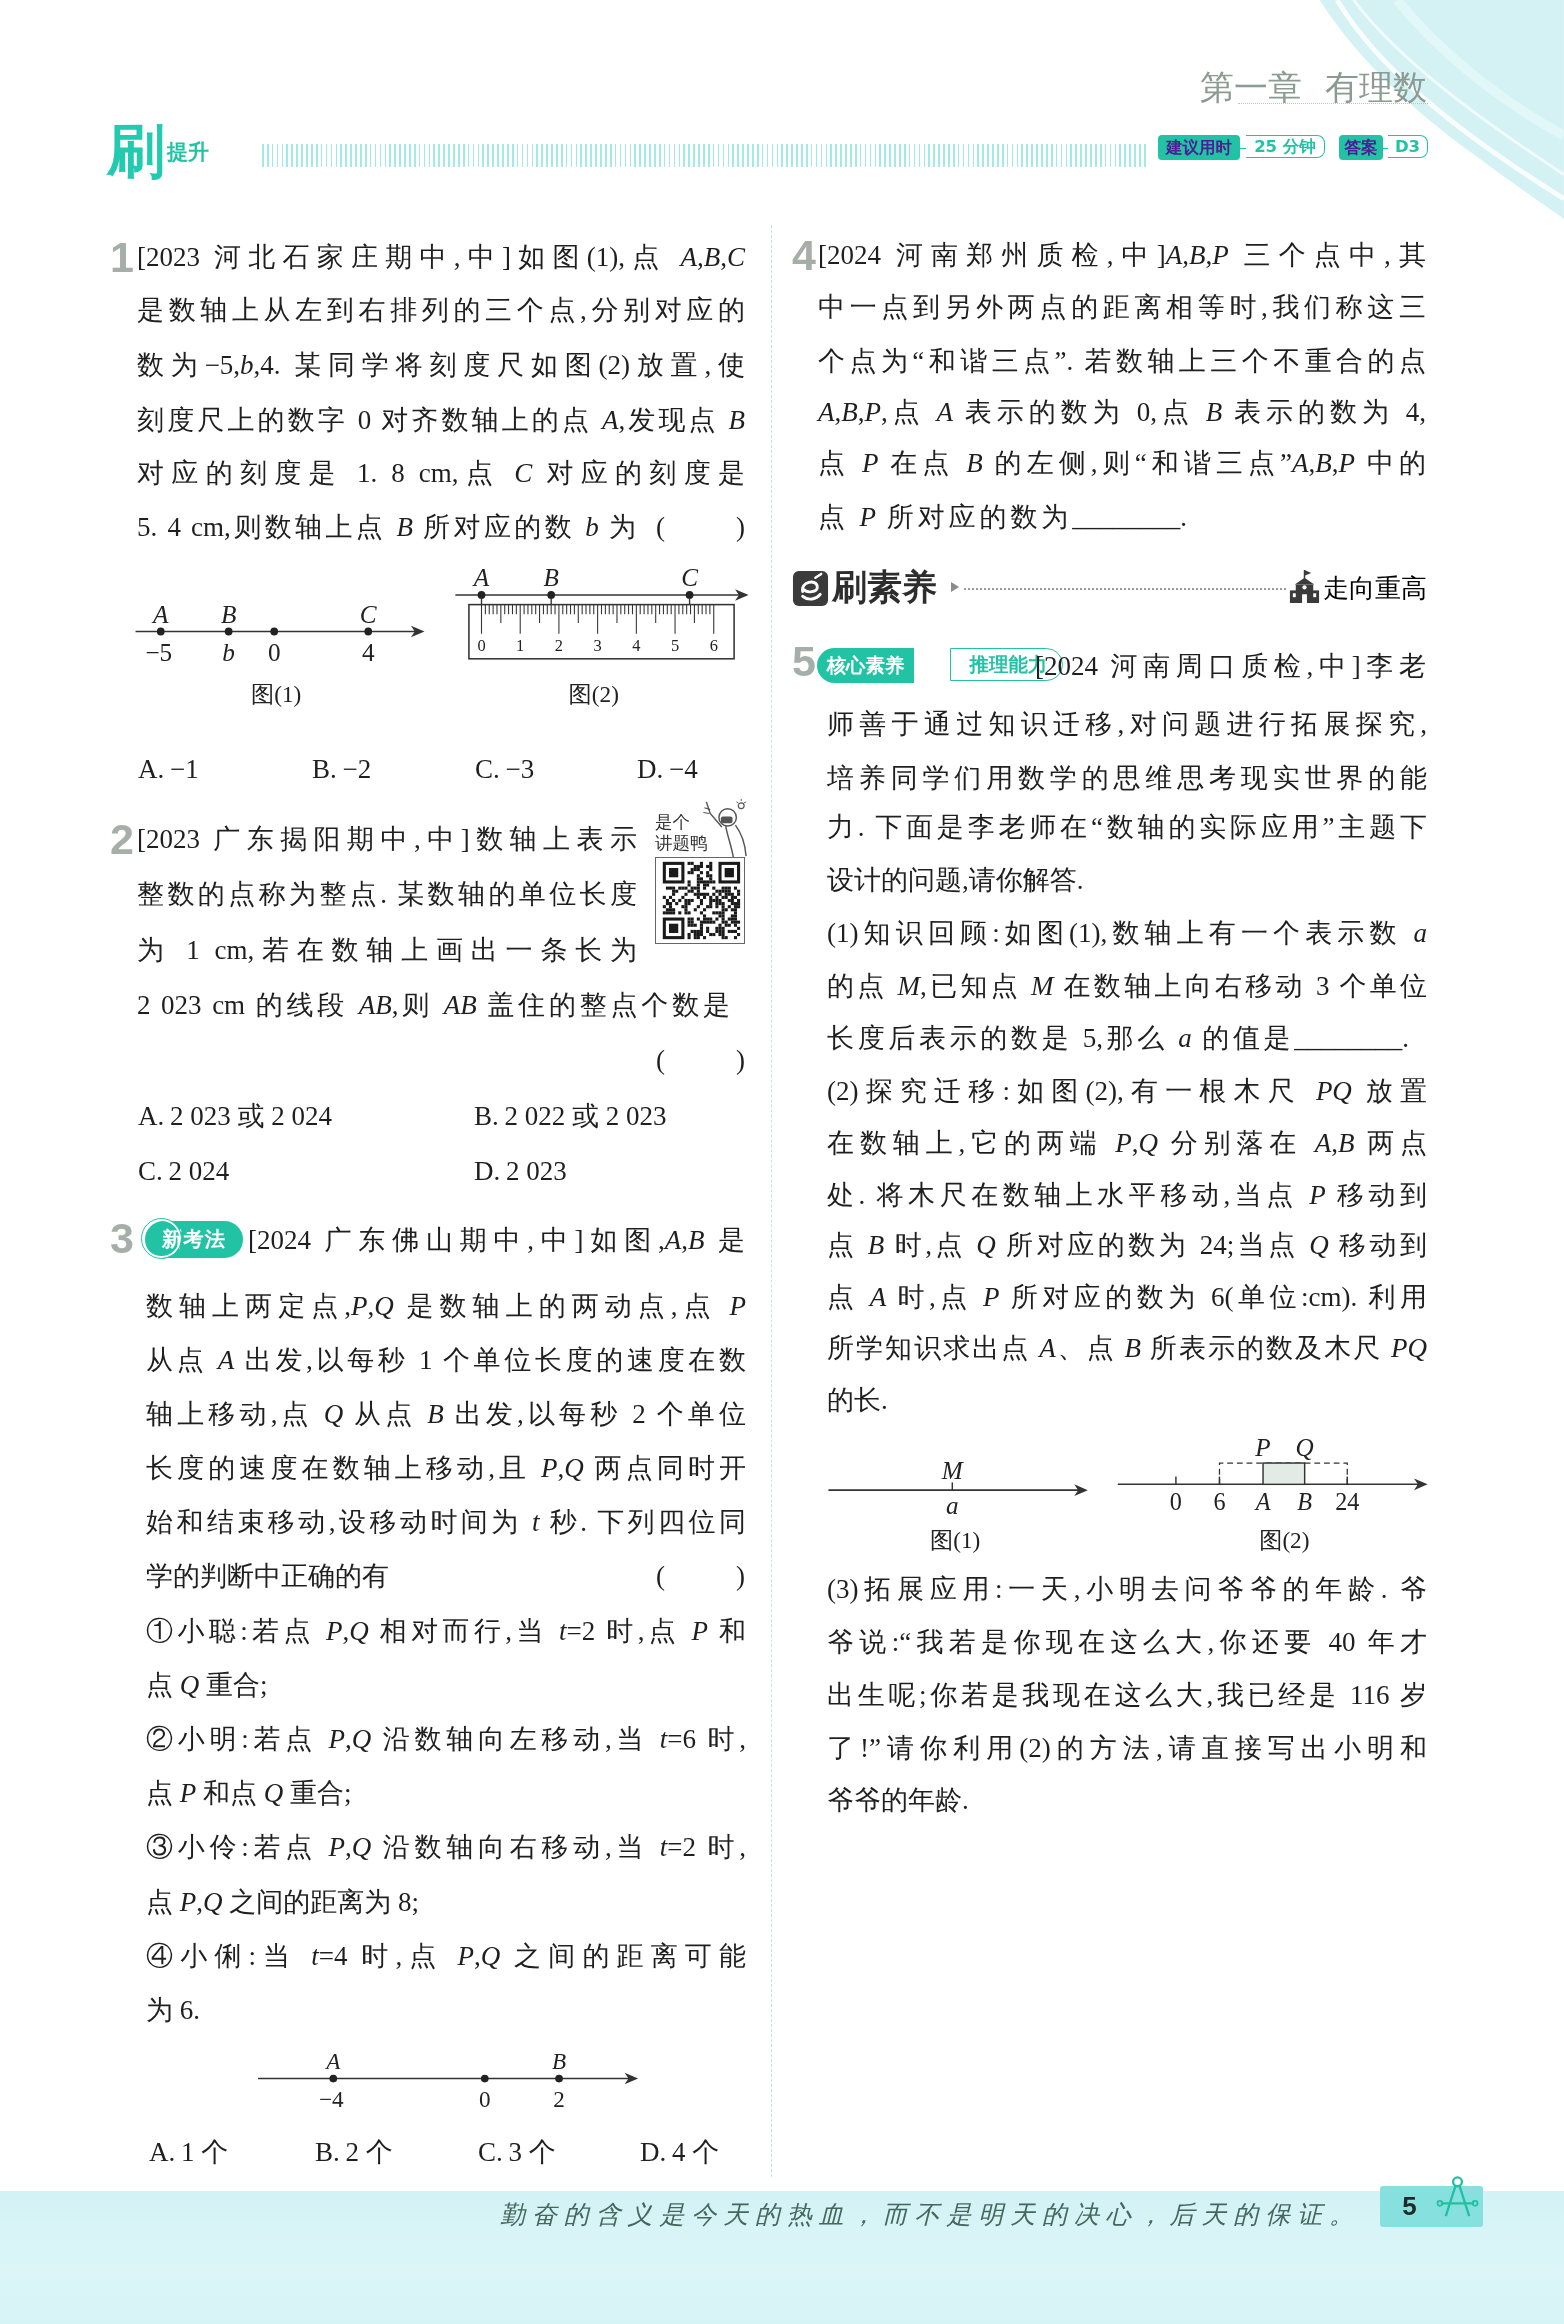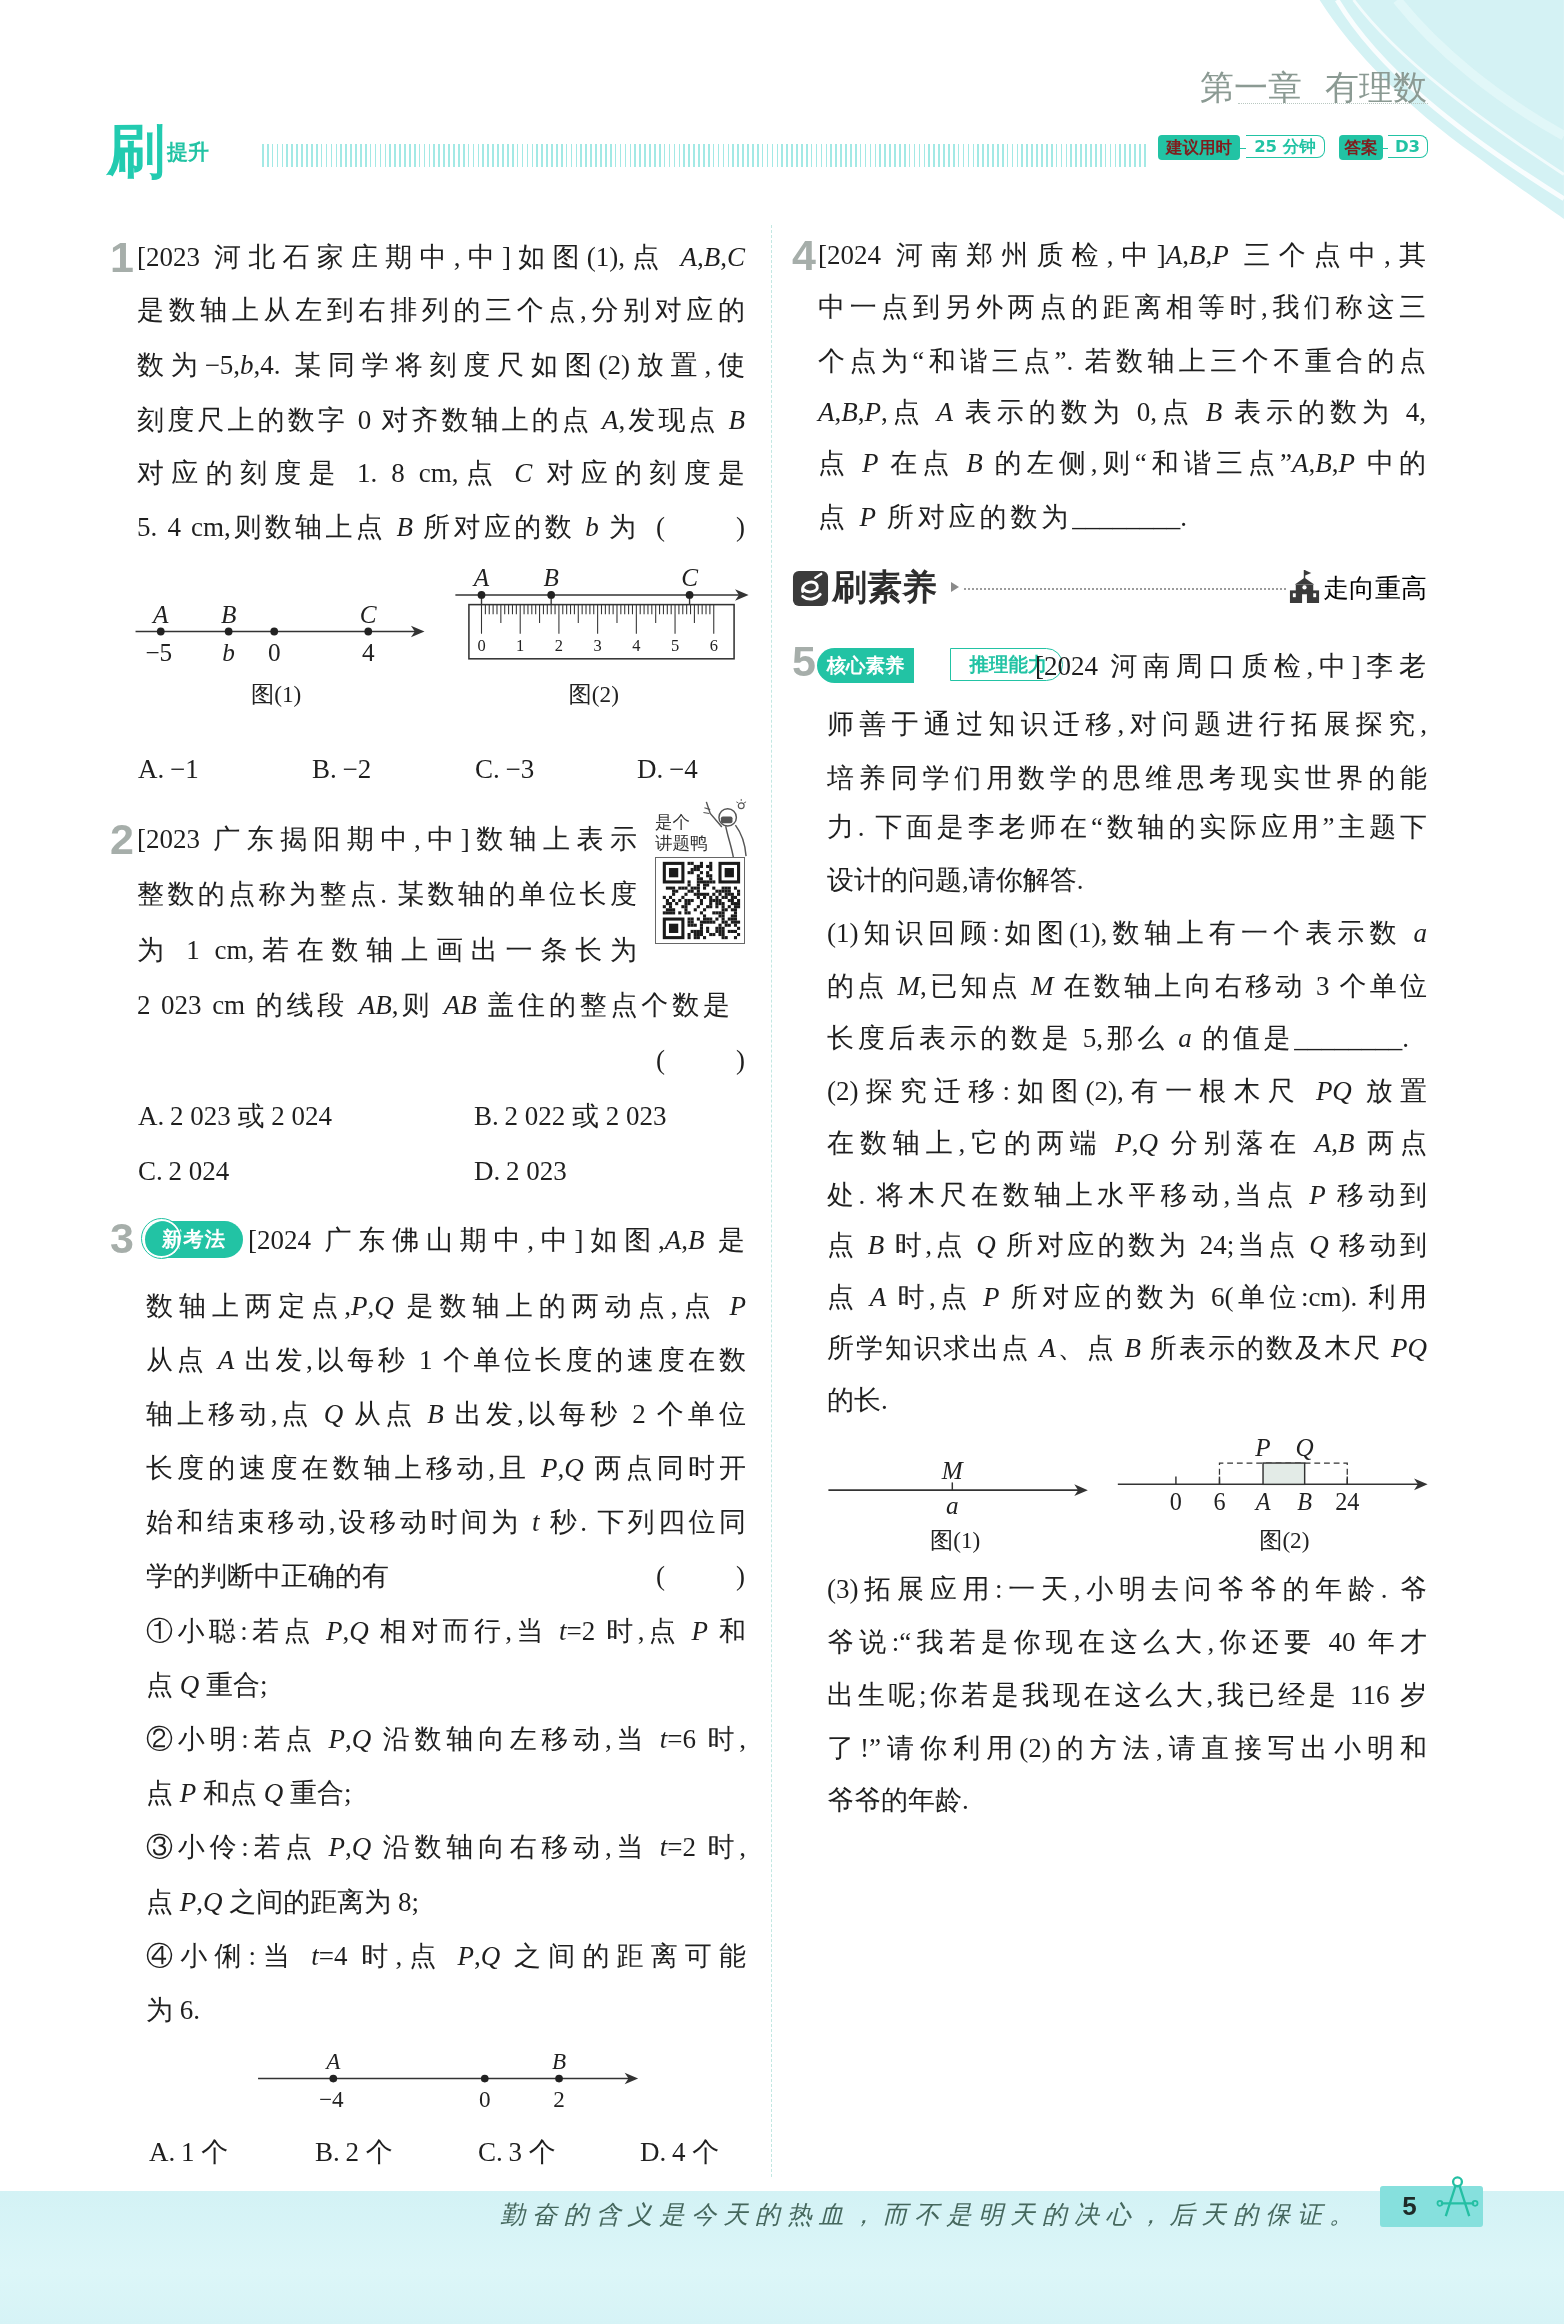--- a/index.html
+++ b/index.html
@@ -12,21 +12,21 @@
 .paren{position:absolute;width:89px;height:39px;line-height:39px;font-size:27px;display:flex;justify-content:space-between;}
 .opt{position:absolute;height:39px;line-height:39px;font-size:27px;white-space:nowrap;}
 .opt .lbl{margin-right:5.8px;}
 svg text{font-family:"Liberation Serif","DejaVu Serif",serif;fill:#222;}
 svg text.v{font-style:italic;}
 .chapter{font-family:"DejaVu Sans",sans-serif;font-size:34px;line-height:33px;height:33px;color:#8b9a93;text-align:right;white-space:nowrap;}
 .chapter .nm{margin-left:23px;}
 .brand-glyph{font-family:"DejaVu Sans",sans-serif;font-weight:bold;font-size:58px;line-height:66px;color:#22cbb0;}
 .brand-title{font-family:"DejaVu Sans",sans-serif;font-weight:bold;font-size:21px;line-height:39px;color:#22c3a4;}
 .hatch{background:repeating-linear-gradient(90deg,#a3e9e5 0 1.6px,transparent 1.6px 4.9px);}
-.badge-fill{height:25px;line-height:25px;background:#22c3a4;color:#7f1d1d;font-family:"DejaVu Sans",sans-serif;font-weight:bold;font-size:16.5px;text-align:center;border-radius:3.9px;white-space:nowrap;}
+.badge-fill{height:25px;line-height:25px;background:#22c3a4;color:#4c1d95;font-family:"DejaVu Sans",sans-serif;font-weight:bold;font-size:16.5px;text-align:center;border-radius:3.9px;white-space:nowrap;}
 .badge-out{height:21.3px;line-height:21.3px;border:1.9px solid #22c3a4;border-left:none;color:#22c3a4;font-family:"DejaVu Sans",sans-serif;font-weight:bold;font-size:16.5px;text-align:center;border-radius:0 7.8px 7.8px 0;background:#fff;white-space:nowrap;}
 .divider{border-left:1.9px dashed #c2e8e2;width:0;}
 .badge-xkf{height:37px;line-height:37px;background:#22c3a4;border-radius:18.4px;color:#fff;font-family:"DejaVu Sans",sans-serif;font-weight:bold;font-size:20.4px;text-align:center;letter-spacing:1px;}
 .xkf-ring{width:39px;height:39px;border-radius:50%;border:1.9px solid #22c3a4;box-shadow:inset 0 0 0 1.9px #fff;background:transparent;}
 .b5-fill{height:35px;line-height:35px;background:#22c3a4;color:#fff;border-radius:17.5px 0 0 17.5px;font-family:"DejaVu Sans",sans-serif;font-weight:bold;font-size:19.4px;text-align:center;white-space:nowrap;}
 .b5-out{height:31px;line-height:31px;border:1.9px solid #22c3a4;color:#22c3a4;background:#fff;border-radius:0 17.5px 17.5px 0;font-family:"DejaVu Sans",sans-serif;font-weight:bold;font-size:19.4px;text-align:center;white-space:nowrap;}
 .suyang-title{font-family:"DejaVu Sans",sans-serif;font-weight:bold;font-size:35px;line-height:39px;color:#2d2d2d;white-space:nowrap;}
 .suyang-right{font-family:"DejaVu Sans",sans-serif;font-size:26px;line-height:35px;color:#000000;white-space:nowrap;}
 .tri{width:0;height:0;border-left:8.7px solid #8a8a8a;border-top:5.8px solid transparent;border-bottom:5.8px solid transparent;}
 .dots{border-top:2.9px dotted #9c9c9c;}

